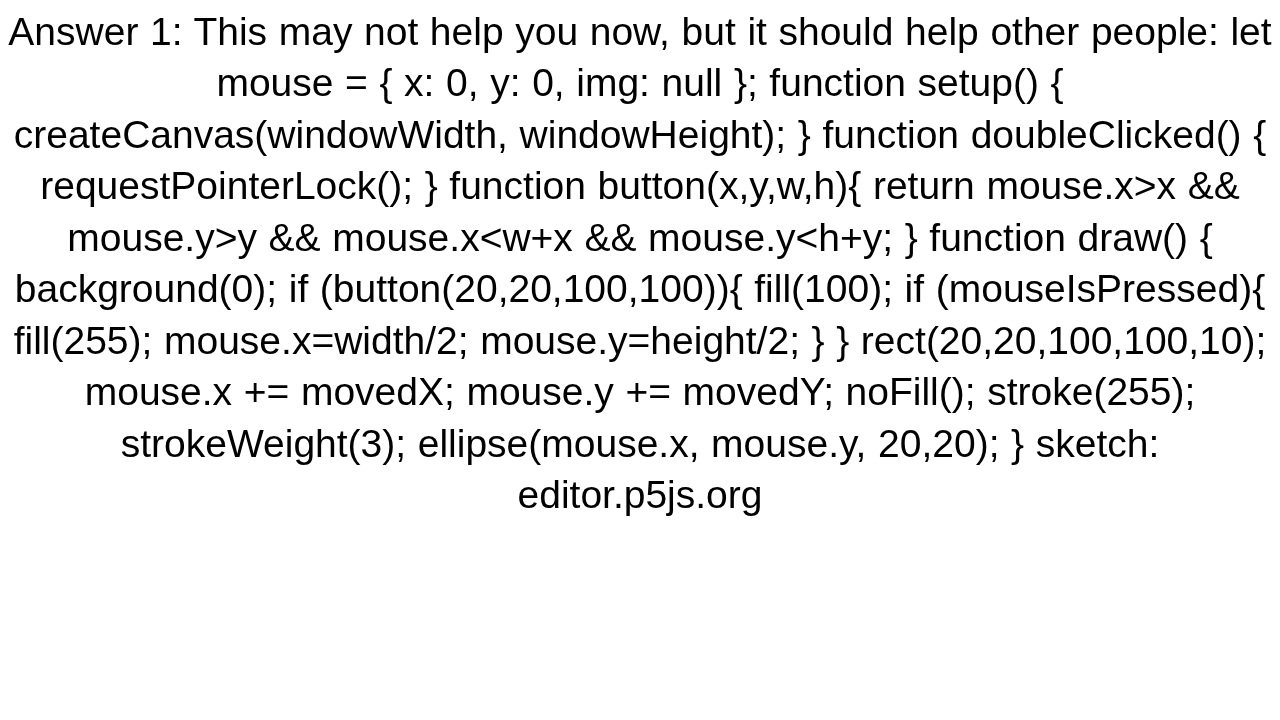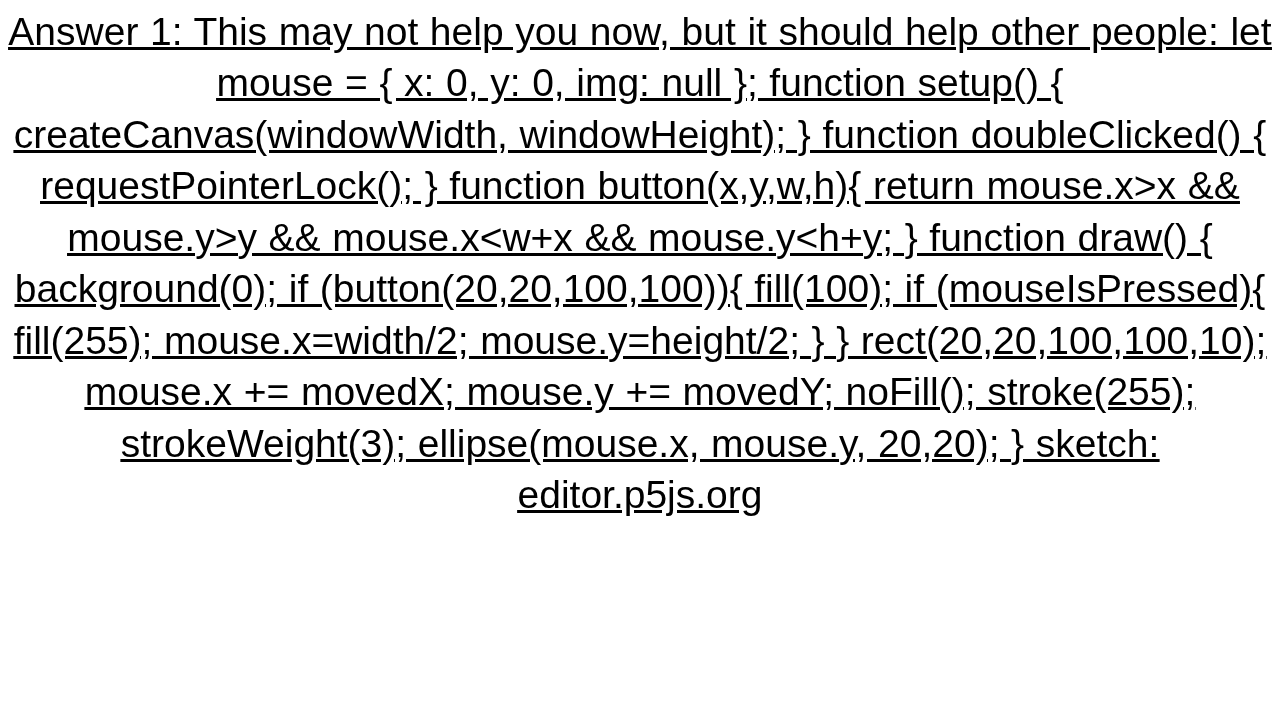--- a/index.html
+++ b/index.html
@@ -1,15 +1,15 @@
 <!DOCTYPE html>
 <html><head>
   <meta charset="utf-8">
   <style>
-    * { margin: 0; padding: 0; box-sizing: border-box; text-decoration: underline; }
+    * { margin: 0; padding: 0; box-sizing: border-box; }
     body {
       width: 1280px;
       height: 720px;
       background: #ffffff;
       font-family: Arial, Helvetica, sans-serif;
       display: flex;
       align-items: flex-start;
       justify-content: center;
       overflow: hidden;
     }

